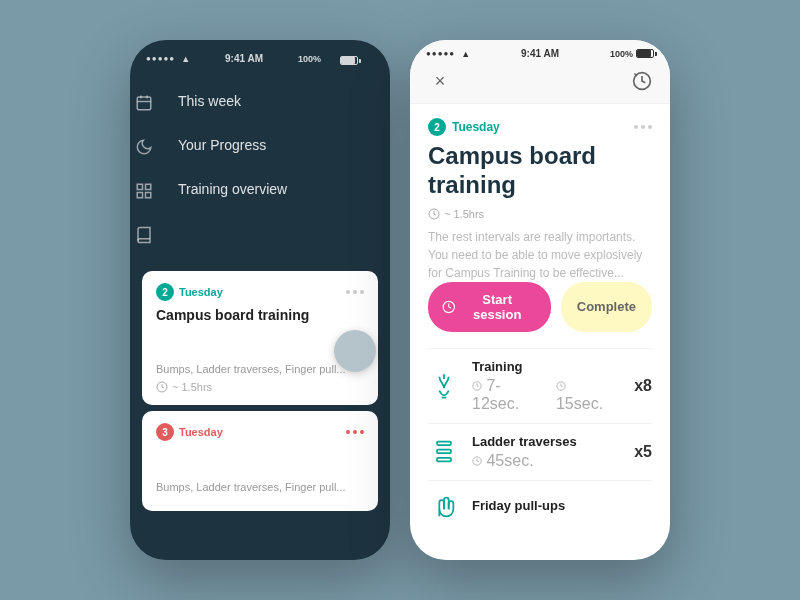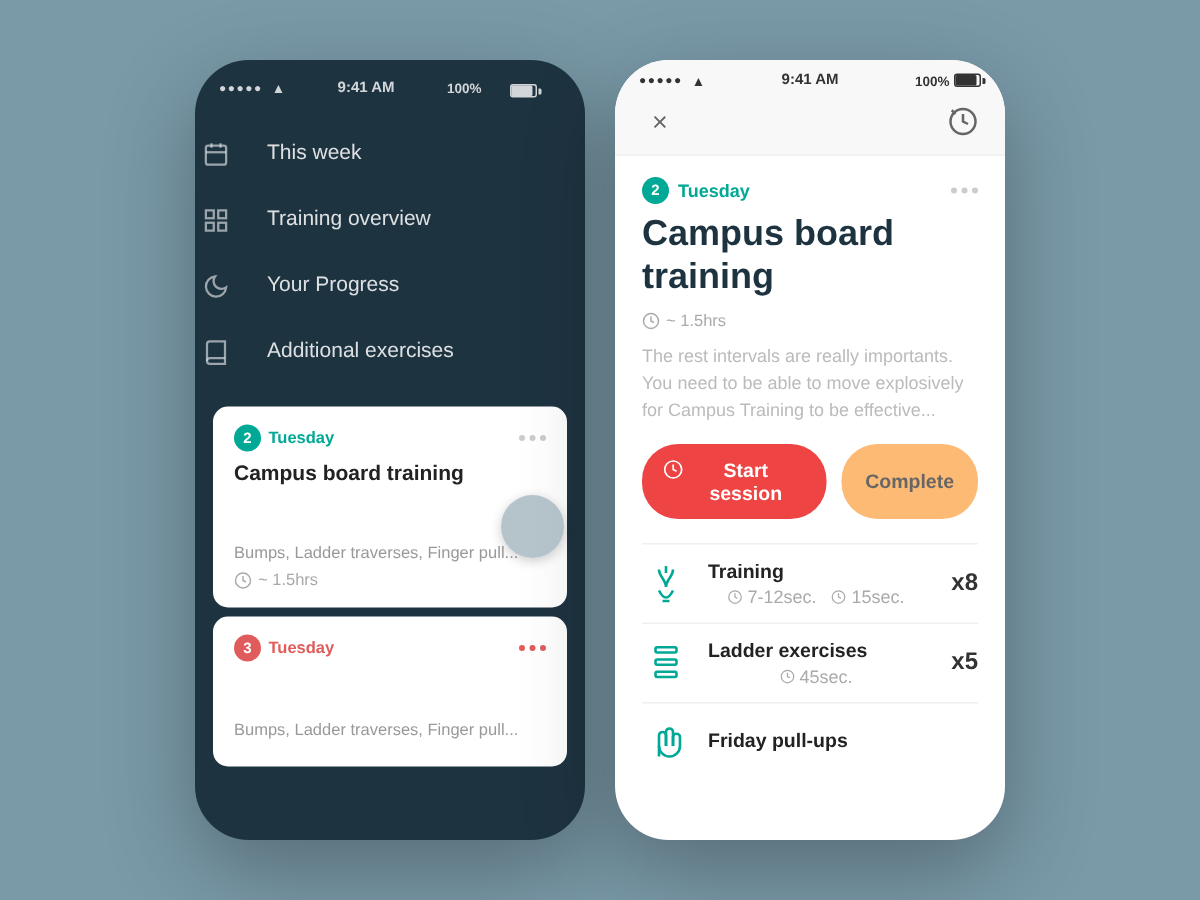--- a/index.html
+++ b/index.html
@@ -176,59 +176,59 @@
 
     .detail-title {
       font-size: 24px; font-weight: 800; color: #1e3340;
       line-height: 1.2; margin-bottom: 8px;
     }
     .detail-time {
       display: flex; align-items: center; gap: 4px;
       color: #aaa; font-size: 11px; margin-bottom: 8px;
     }
     .detail-desc {
-      font-size: 12px; color: #bbb; line-height: 1.5; margin-bottom: 14px;
+      font-size: 12px; color: #bbb; line-height: 1.5; 
     }
 
     .action-row {
       display: flex; gap: 10px; margin-bottom: 16px;
     }
     .start-btn {
       flex: 1;
-      background: #ef4444;
+      background: #ec4899;
       color: #fff;
       border: none; border-radius: 24px;
       padding: 10px 14px;
       font-size: 13px; font-weight: 600;
-      display: flex; justify-content: center; gap: 2px;
+      display: flex; align-items: center; justify-content: center; gap: 2px;
       cursor: pointer;
     }
     .complete-btn {
-      background: #fdba74;
+      background: #fef9c3;
       color: #666;
       border: none; border-radius: 24px;
       padding: 10px 16px;
       font-size: 13px; font-weight: 600;
       cursor: pointer;
     }
 
     
     .exercise-row {
       display: flex; align-items: center; gap: 12px;
       padding: 10px 0;
       border-top: 1px solid #f0f0f0;
     }
     .exercise-icon {
       width: 32px; height: 32px;
       display: flex; align-items: center; justify-content: center;
       flex-shrink: 0;
     }
     .exercise-info { flex: 1; }
     .exercise-name { font-size: 13px; font-weight: 600; color: #222; margin-bottom: 3px; }
-    .exercise-meta { display: flex; gap: 10px; align-items: center; font-size: 12px; color: #aaa; justify-content: center; }
+    .exercise-meta { display: flex; gap: 10px; align-items: center; font-size: 16px; color: #aaa; }
     .exercise-count {
       font-size: 16px; font-weight: 700; color: #333;
       min-width: 24px; text-align: right;
     }
 
     
     svg { display: block; }
   </style>
 </head>
 <body>
@@ -262,44 +262,43 @@
             <line x1="8" y1="2" x2="8" y2="6"></line>
             <line x1="16" y1="2" x2="16" y2="6"></line>
             <line x1="3" y1="10" x2="21" y2="10"></line>
           </svg>
         </div>
         <span>This week</span>
       </div>
       <div class="nav-item">
         <div class="nav-icon">
           <svg width="18" height="18" viewBox="0 0 24 24" fill="none" stroke="rgba(255,255,255,0.7)" stroke-width="2">
+            <path d="M21 12.79A9 9 0 1111.21 3a7 7 0 009.79 9.79z"></path>
+          </svg>
+        </div>
+        <span>Your Progress</span>
+      </div>
+      <div class="nav-item">
+        <div class="nav-icon">
+          <svg width="18" height="18" viewBox="0 0 24 24" fill="none" stroke="rgba(255,255,255,0.7)" stroke-width="2">
             <rect x="3" y="3" width="7" height="7"></rect>
             <rect x="14" y="3" width="7" height="7"></rect>
             <rect x="3" y="14" width="7" height="7"></rect>
             <rect x="14" y="14" width="7" height="7"></rect>
           </svg>
         </div>
         <span>Training overview</span>
-      </div>
-      <div class="nav-item">
-        <div class="nav-icon">
-          <svg width="18" height="18" viewBox="0 0 24 24" fill="none" stroke="rgba(255,255,255,0.7)" stroke-width="2">
-            <path d="M21 12.79A9 9 0 1111.21 3a7 7 0 009.79 9.79z"></path>
-          </svg>
-        </div>
-        <span>Your Progress</span>
       </div>
       <div class="nav-item">
         <div class="nav-icon">
           <svg width="18" height="18" viewBox="0 0 24 24" fill="none" stroke="rgba(255,255,255,0.7)" stroke-width="2">
             <path d="M4 19.5A2.5 2.5 0 016.5 17H20"></path>
             <path d="M6.5 2H20v20H6.5A2.5 2.5 0 014 19.5v-15A2.5 2.5 0 016.5 2z"></path>
           </svg>
         </div>
-        <span>Additional exercises</span>
       </div>
     </div>
 
 
     <div class="session-card" style="position:relative;">
       <div class="card-day-row">
         <div style="display:flex;align-items:center;">
           <span class="card-day-num">2</span>
           <span class="card-day-label">Tuesday</span>
         </div>
@@ -429,21 +428,21 @@
 
       <div class="exercise-row">
         <div class="exercise-icon">
           <svg width="28" height="28" viewBox="0 0 24 24" fill="none" stroke="#00a896" stroke-width="1.5">
             <rect x="6" y="3" width="12" height="3" rx="1"></rect>
             <rect x="6" y="10" width="12" height="3" rx="1"></rect>
             <rect x="6" y="17" width="12" height="3" rx="1"></rect>
           </svg>
         </div>
         <div class="exercise-info">
-          <div class="exercise-name">Ladder exercises</div>
+          <div class="exercise-name">Ladder traverses</div>
           <div class="exercise-meta">
             <span>
               <svg width="10" height="10" viewBox="0 0 24 24" fill="none" stroke="#aaa" stroke-width="2" style="display:inline;vertical-align:middle;">
                   <circle cx="12" cy="12" r="10"></circle>
                   <path d="M12 6v6l4 2"></path>
                 </svg>
               45sec.
             </span>
           </div>
         </div>

